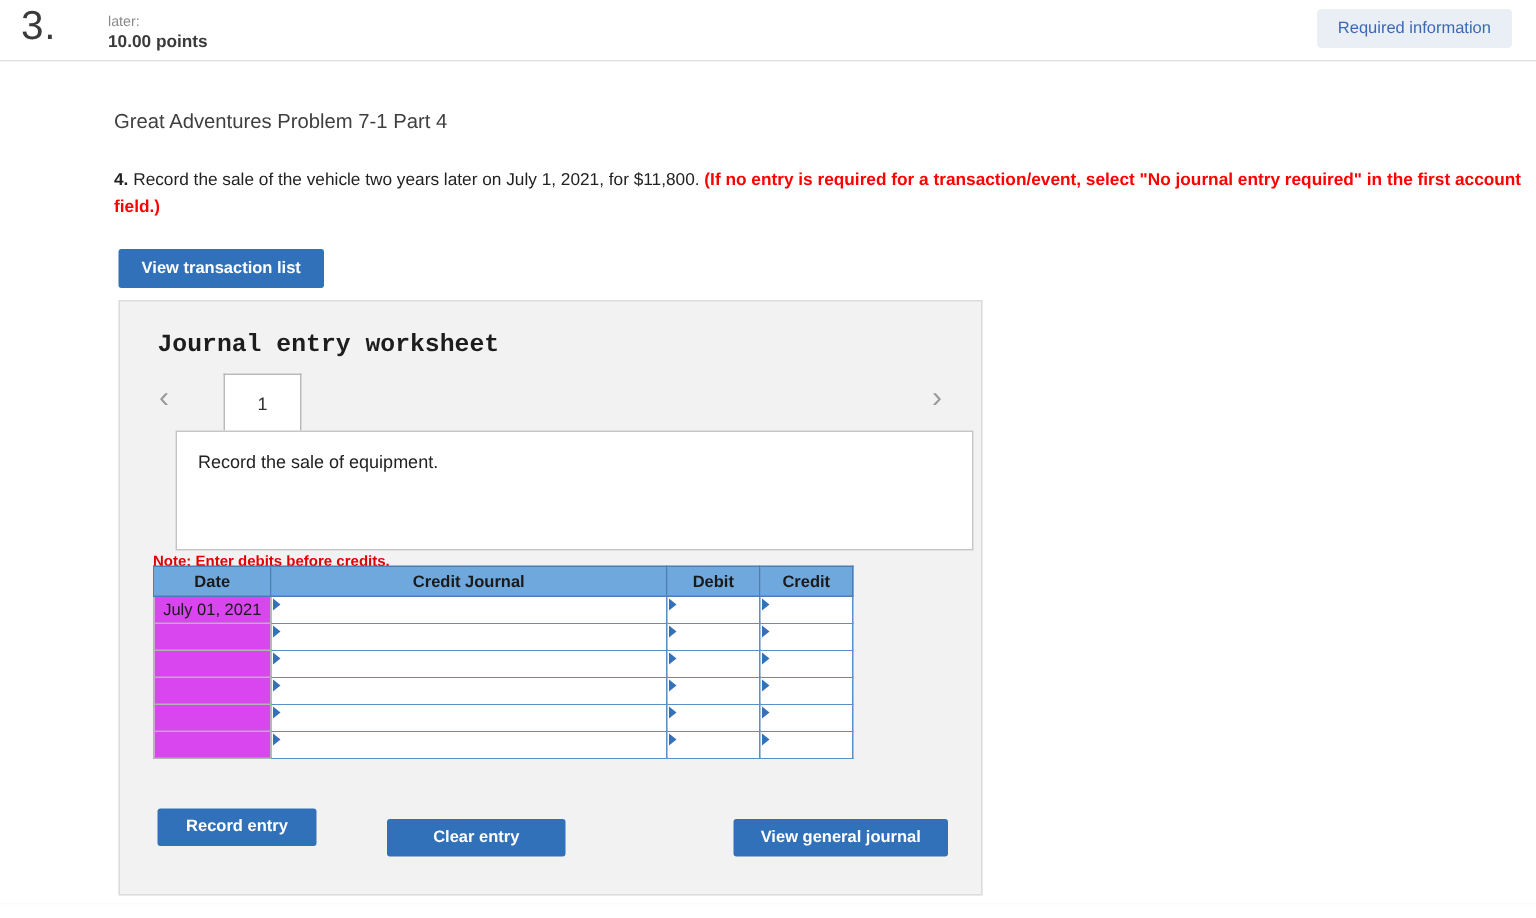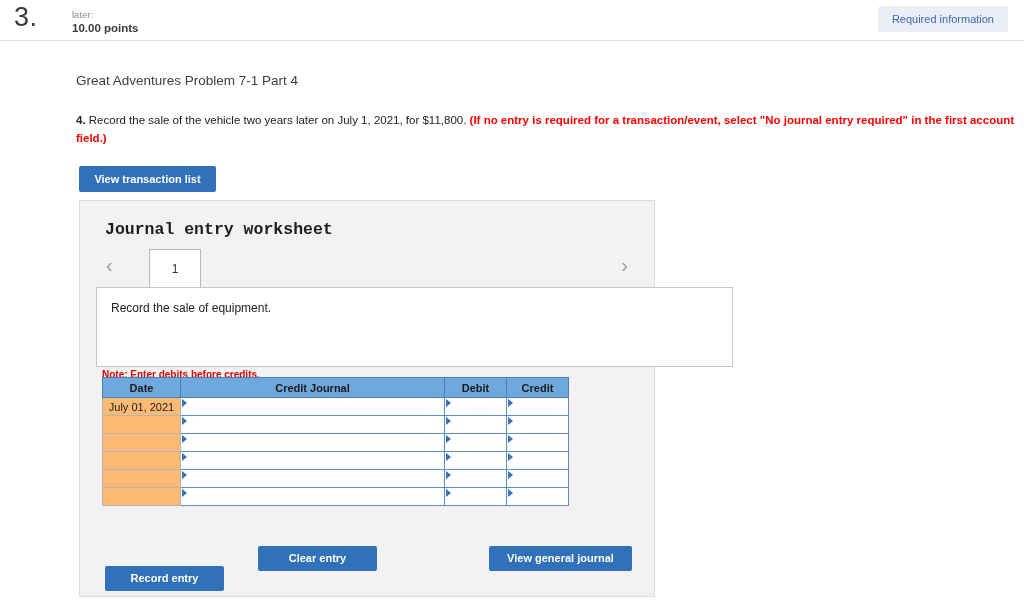--- a/index.html
+++ b/index.html
@@ -161,23 +161,23 @@
     font-size: 12px;
     color: #333333;
     text-align: center;
     line-height: 38px;
     cursor: pointer;
   }
 
   
   #entry-description-box {
     position: absolute;
-    left: 16px;
+    left: 37px;
     top: 86px;
-    width: 637px;
+    width: 532px;
     height: 80px;
     background: #ffffff;
     border: 1px solid #c6c6c6;
     box-sizing: border-box;
   }
   #entry-description-text {
     position: absolute;
     left: 14px;
     top: 13px;
     font-size: 12px;
@@ -215,21 +215,21 @@
     padding: 0;
     height: 17px;
   }
   .col-date { width: 78px; }
   .col-journal { width: 264px; }
   .col-debit { width: 62px; }
   .col-credit { width: 62px; }
 
   td.date-cell {
     border: 1px solid #b4b4b4;
-    background: #fdba74;
+    background: #d946ef;
     font-size: 11px;
     color: #1a1a1a;
     text-align: center;
     vertical-align: middle;
   }
   td.input-cell {
     border: 1px solid #5b8fc7;
     background: #ffffff;
     position: relative;
   }
@@ -240,22 +240,22 @@
     width: 0; height: 0;
     border-left: 5px solid #3571b5;
     border-top: 4px solid transparent;
     border-bottom: 4px solid transparent;
   }
 
   
   #record-entry-button {
     position: absolute;
     left: 25px;
-    top: 365px;
-    width: 119px;
+    top: 338px;
+    width: 106px;
     height: 25px;
   }
   #clear-entry-button {
     position: absolute;
     left: 178px;
     top: 345px;
     width: 119px;
     height: 25px;
   }
   #view-general-journal-button {

